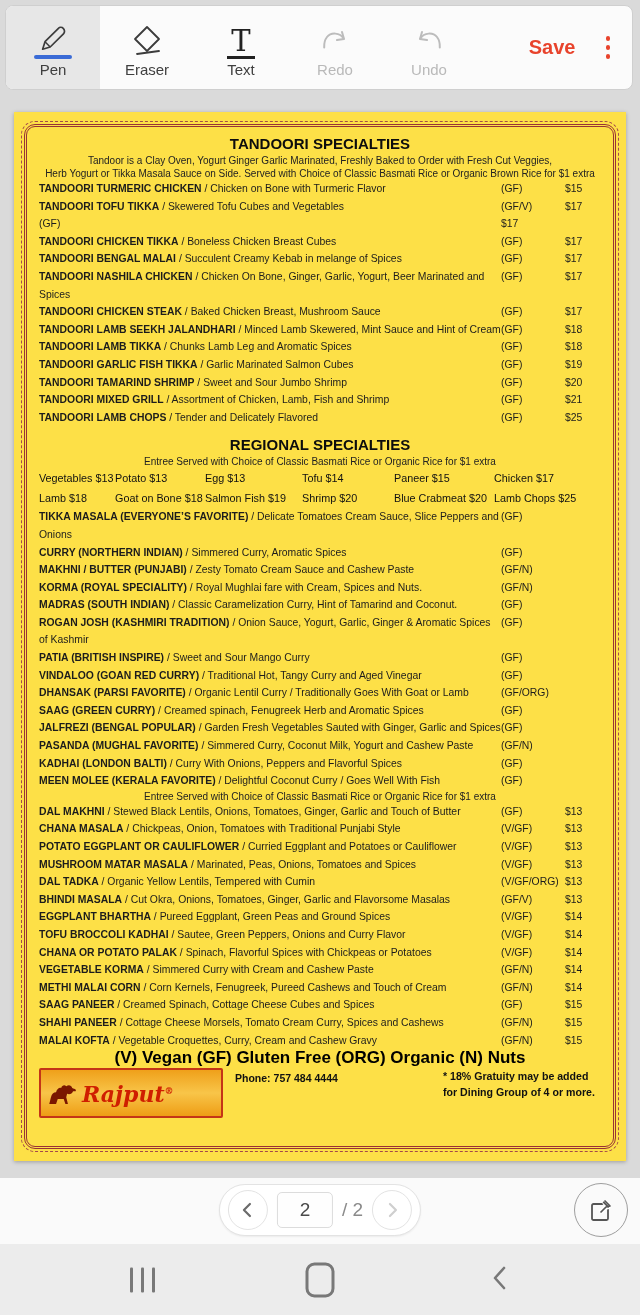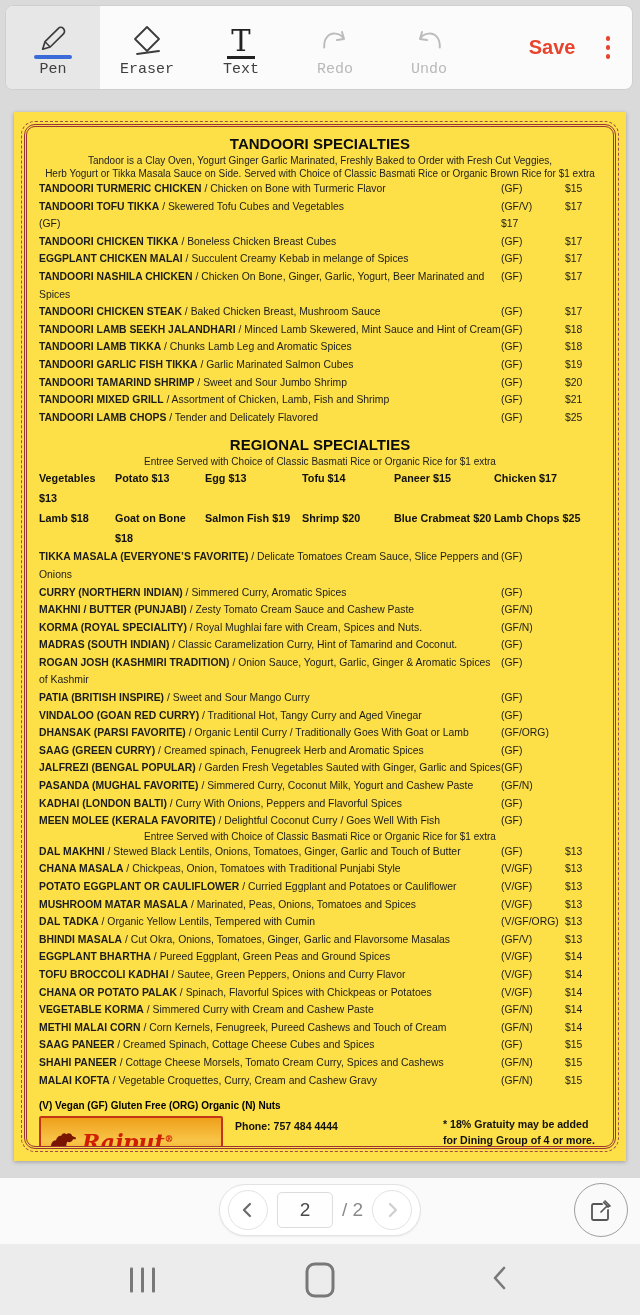--- a/index.html
+++ b/index.html
@@ -6,21 +6,21 @@
   body{width:640px;height:1315px;position:relative;background:#dadada;
        font-family:"Liberation Sans",sans-serif;-webkit-font-smoothing:antialiased;overflow:hidden;}
   .screen{position:absolute;inset:0;}
 
   
   .toolbar{position:absolute;left:5px;top:5px;width:628px;height:85px;background:#fbfbfb;
            border:1px solid #cfcfcf;border-radius:8px;display:flex;overflow:hidden;box-sizing:border-box;}
   .tool{width:94px;display:flex;flex-direction:column;align-items:center;justify-content:center;gap:2px;cursor:pointer;}
   .tool.selected{background:#e7e7e7;}
   .tool-icon{height:42px;display:flex;flex-direction:column;align-items:center;justify-content:flex-end;}
-  .tool-label{font-size:15px;color:#3f3f3f;line-height:17px;font-family:Liberation Mono, monospace;}
+  .tool-label{font-size:15px;color:#3f3f3f;line-height:17px;}
   .tool.disabled .tool-label{color:#b9b9b9;}
   .pen-underline{width:38px;height:4px;border-radius:2px;margin-top:2px;}
   .text-T{font-family:"DejaVu Serif",serif;font-size:29px;line-height:29px;color:#222;
           border-bottom:3px solid #222;padding:0 4px;}
   .save-btn{margin-left:auto;align-self:center;font-weight:700;font-size:20px;padding-right:30px;cursor:pointer;}
   .more-btn{align-self:center;display:flex;flex-direction:column;gap:4.5px;padding-right:22px;cursor:pointer;}
   .more-btn .dot{width:4.5px;height:4.5px;border-radius:50%;}
 
   
   .page{position:absolute;left:14px;top:112px;width:612px;height:1049px;background:#fde047;
@@ -28,22 +28,22 @@
   .frame-outer{position:absolute;inset:9px 7px;border:1px dashed #a4494b;border-radius:14px;padding:2px;box-sizing:border-box;}
   .frame-inner{height:100%;border:3px double #993335;border-radius:11px;padding:6px 12px 3px;box-sizing:border-box;overflow:hidden;}
 
   .sec-title{text-align:center;font-weight:700;font-size:15px;line-height:20px;color:#0d0d0d;margin-top:9px;}
   .section:first-child .sec-title{margin-top:1px;}
   .sec-sub{text-align:center;font-size:10px;line-height:13px;color:#222;}
   .item{display:grid;grid-template-columns:1fr 64px 36px;font-size:10.4px;line-height:17.6px;color:#1c1c1c;}
   .item-name{font-weight:700;}
   .item-tag,.item-price{white-space:nowrap;}
   .protein-row{display:grid;grid-template-columns:76px 90px 97px 92px 100px 1fr;
-               font-weight:700;font-size:10.8px;line-height:20px;color:#111;}
-  .legend{font-weight:700;font-size:10px;line-height:15px;margin-top:9px;color:#000;}
+               font-weight:400;font-size:10.8px;line-height:20px;color:#111;}
+  .legend{text-align:center;font-weight:700;font-size:17px;line-height:15px;margin-top:1px;color:#000;}
 
   .footer{display:flex;margin-top:3px;}
   .logo-col{width:196px;flex:none;}
   .logo-box{width:184px;height:50px;background:linear-gradient(180deg,#efa01a,#f8c549 50%,#ee9d15);
             border:2px solid #c43517;border-radius:2px;display:flex;align-items:center;padding:0 4px;box-sizing:border-box;}
   .logo-text{margin-left:3px;}
   .logo-brand{font-family:"DejaVu Serif",serif;font-style:italic;font-weight:700;font-size:22px;line-height:21px;color:#cf1f00;white-space:nowrap;}
   .logo-brand sup{font-size:9px;}
   .contact{width:208px;flex:none;font-size:10.5px;font-weight:700;line-height:15.5px;color:#111;padding-top:3px;}
   .contact .lbl{margin-right:3px;}
@@ -153,21 +153,21 @@
               <div class="item">
                 <div class="item-tag">(GF)</div>
                 <div class="item-price">$17</div>
               </div>
               <div class="item">
                 <div class="item-text"><span class="item-name">TANDOORI CHICKEN TIKKA</span><span class="item-desc"> / Boneless Chicken Breast Cubes</span></div>
                 <div class="item-tag">(GF)</div>
                 <div class="item-price">$17</div>
               </div>
               <div class="item">
-                <div class="item-text"><span class="item-name">EGGPLANT CHICKEN MALAI</span><span class="item-desc"> / Succulent Creamy Kebab in melange of Spices</span></div>
+                <div class="item-text"><span class="item-name">TANDOORI BENGAL MALAI</span><span class="item-desc"> / Succulent Creamy Kebab in melange of Spices</span></div>
                 <div class="item-tag">(GF)</div>
                 <div class="item-price">$17</div>
               </div>
               <div class="item">
                 <div class="item-text"><span class="item-name">TANDOORI NASHILA CHICKEN</span><span class="item-desc"> / Chicken On Bone, Ginger, Garlic, Yogurt, Beer Marinated and Spices</span></div>
                 <div class="item-tag">(GF)</div>
                 <div class="item-price">$17</div>
               </div>
               <div class="item">
                 <div class="item-text"><span class="item-name">TANDOORI CHICKEN STEAK</span><span class="item-desc"> / Baked Chicken Breast, Mushroom Sauce</span></div>

